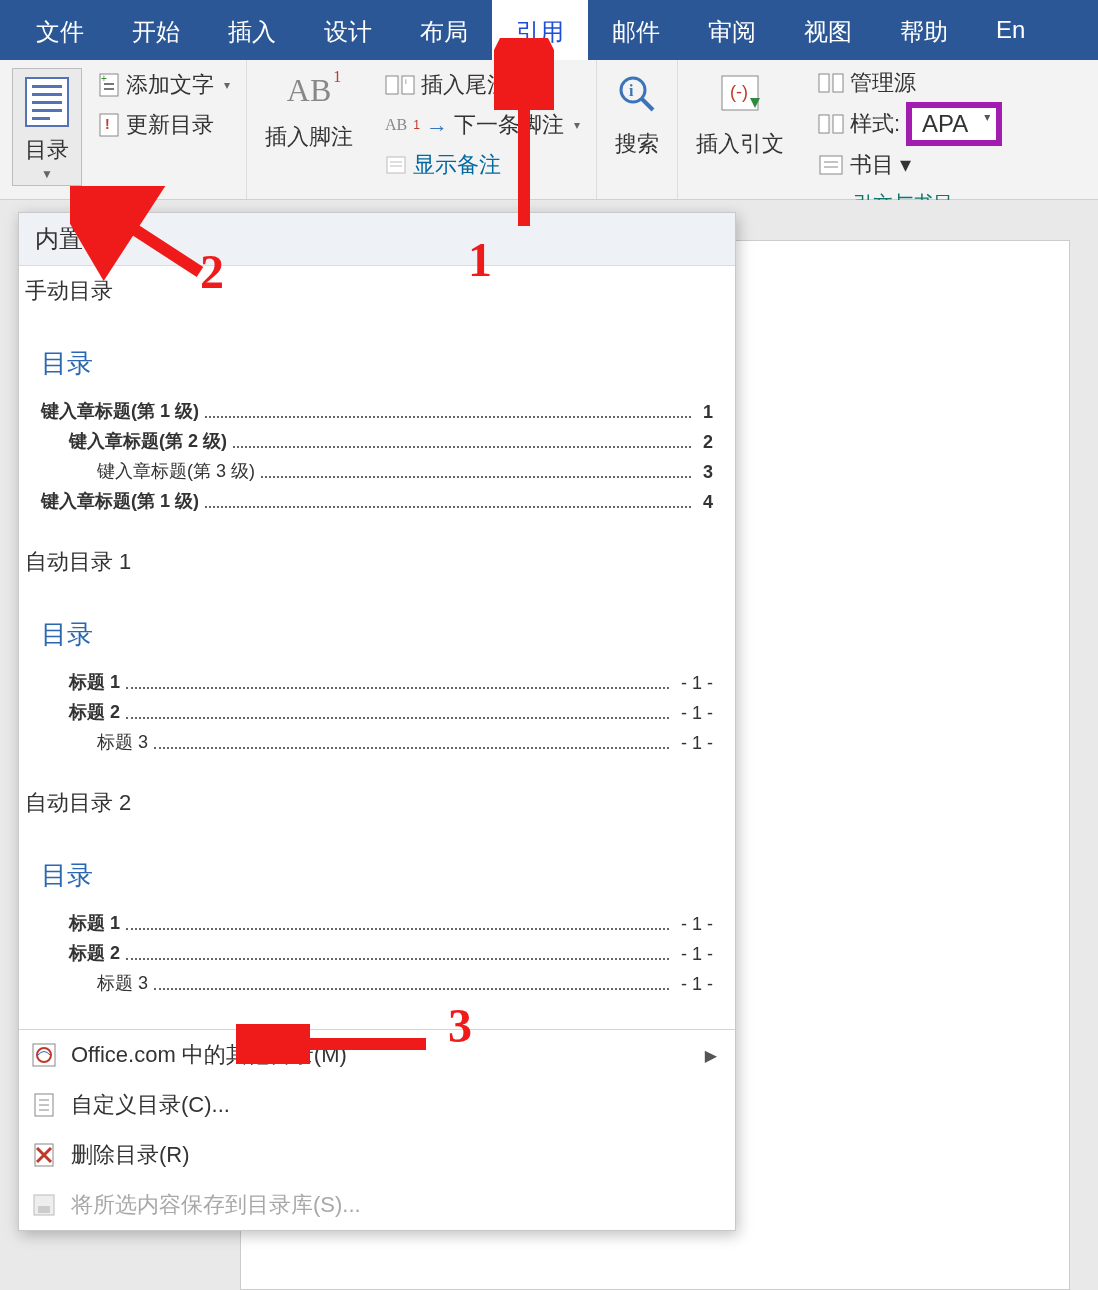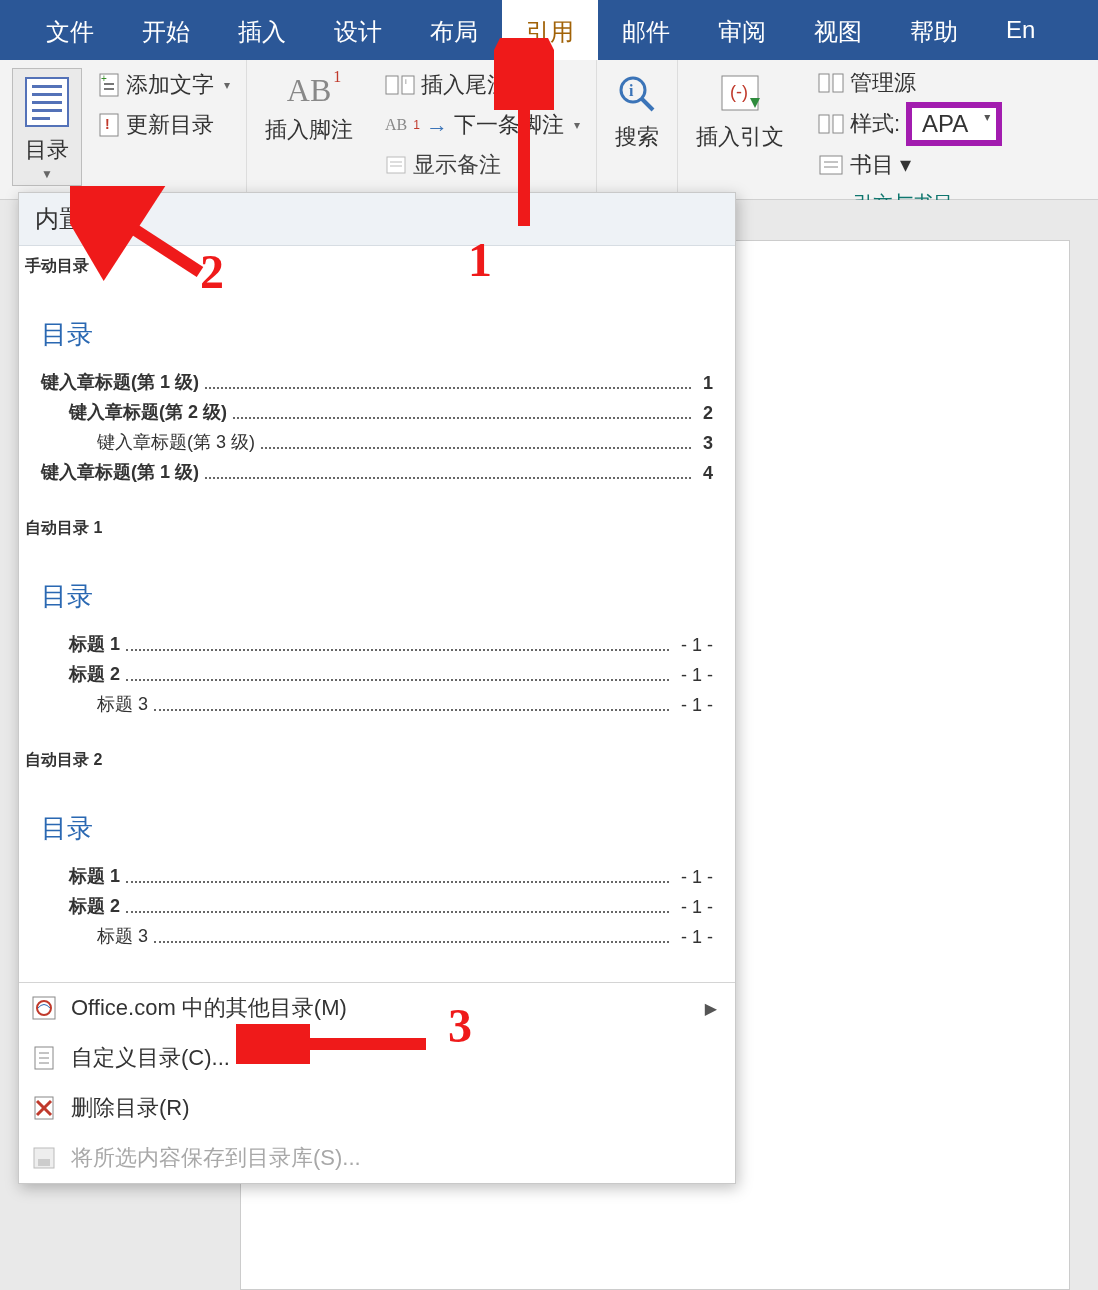--- a/index.html
+++ b/index.html
@@ -1,51 +1,51 @@
 <!DOCTYPE html>
 <html><head>
 <meta charset="utf-8">
 <style>
   * { box-sizing: border-box; margin: 0; padding: 0; }
   body { font-family: "Microsoft YaHei", "Segoe UI", sans-serif; width: 1098px; height: 1290px; background: #fff; overflow: hidden; font-size: 20px; color: #333; }
 
   
-  .tabs { display: flex; background: #2b5797; color: #fff; height: 60px; align-items: stretch; padding-left: 22px; }
+  .tabs { display: flex; background: #2b5797; color: #fff; height: 60px; align-items: stretch; padding-left: 12px; }
   .tabs .tab { padding: 16px 24px 12px; font-size: 24px; cursor: default; white-space: nowrap; }
-  .tabs .tab.active { background: #fff; color: #a16207; font-family: Liberation Serif, serif; }
+  .tabs .tab.active { background: #fff; color: #1d4ed8; font-family: Liberation Serif, serif; }
 
   
   .ribbon { display: flex; background: #f3f3f3; border-bottom: 1px solid #d0d0d0; height: 140px; }
   .group { display: flex; align-items: flex-start; padding: 8px 12px 6px; border-right: 1px solid #ddd; }
   .group:last-child { border-right: none; }
 
   
   .big-btn { display: flex; flex-direction: column; align-items: center; justify-content: flex-start; padding: 6px 10px 4px; border: 1px solid #bdbdbd; background: #eaeaea; cursor: pointer; position: relative; }
   .big-btn svg { margin-bottom: 4px; }
   .big-btn-label { font-size: 22px; margin-top: 2px; }
   .big-btn .caret { font-size: 12px; color: #666; margin-top: 2px; }
 
   .rows { display: flex; flex-direction: column; gap: 6px; margin-left: 12px; }
   .row-item { display: flex; align-items: center; gap: 6px; font-size: 22px; color: #333; cursor: pointer; padding: 2px 4px; }
-  .row-item.disabled { color: #404040; cursor: default; }
+  .row-item.disabled { color: #0369a1; cursor: default; }
   .row-item .mini-caret { font-size: 12px; color: #666; margin-left: 4px; }
 
   .col-btn { display: flex; flex-direction: column; align-items: center; justify-content: center; gap: 6px; font-size: 22px; padding: 4px 6px; cursor: pointer; }
-  .col-btn-label { font-size: 22px; margin-top: 0; }
+  .col-btn-label { font-size: 22px; margin-top: 7px; }
 
   .cite-group { display: flex; flex-direction: column; gap: 4px; }
   .cite-row { display: flex; align-items: center; gap: 6px; font-size: 22px; cursor: pointer; padding-left: 14px; }
   .cite-style-select { display: inline-flex; background: #fff; border: 6px solid #a21caf; padding: 2px 28px 2px 10px; position: relative; font-size: 24px; }
   .cite-style-select .sel-caret { position: absolute; right: 6px; font-size: 12px; color: #555; }
   .group-caption { font-size: 20px; color: #0f766e; text-align: center; margin-top: 6px; cursor: pointer; }
 
   
-  .dropdown { position: absolute; top: 192px; left: 18px; width: 718px; background: #fff; border: 1px solid #c9c9c9; box-shadow: 2px 4px 14px rgba(0,0,0,0.25); z-index: 50; }
+  .dropdown { position: absolute; top: 212px; left: 18px; width: 718px; background: #fff; border: 1px solid #c9c9c9; box-shadow: 2px 4px 14px rgba(0,0,0,0.25); z-index: 50; }
   .dd-header { background: #eef2f6; border-bottom: 1px solid #d7dde3; padding: 10px 16px; font-size: 24px; }
-  .dd-cat { padding: 10px 20px 8px 6px; font-size: 16px; font-weight: bold; }
+  .dd-cat { padding: 10px 20px 8px 6px; font-size: 22px; }
   .dd-preview { padding: 4px 22px 18px 22px; }
   .toc-title { color: #2a68b2; font-size: 26px; margin: 28px 0 18px 0; }
   .toc-line { display: flex; align-items: flex-end; font-size: 18px; margin-bottom: 6px; }
   .toc-line .lbl { font-weight: bold; }
   .toc-line.l2 { padding-left: 28px; justify-content: flex-end; }
   .toc-line.l2 .lbl { font-weight: bold; }
   .toc-line.l3 { padding-left: 56px; }
   .toc-line.l3 .lbl { font-weight: normal; }
   .toc-line .num { font-weight: bold; margin-left: 6px; }
   .toc-line .leader { flex: 1; border-bottom: 2px dotted #666; margin: 0 6px 5px 6px; }

